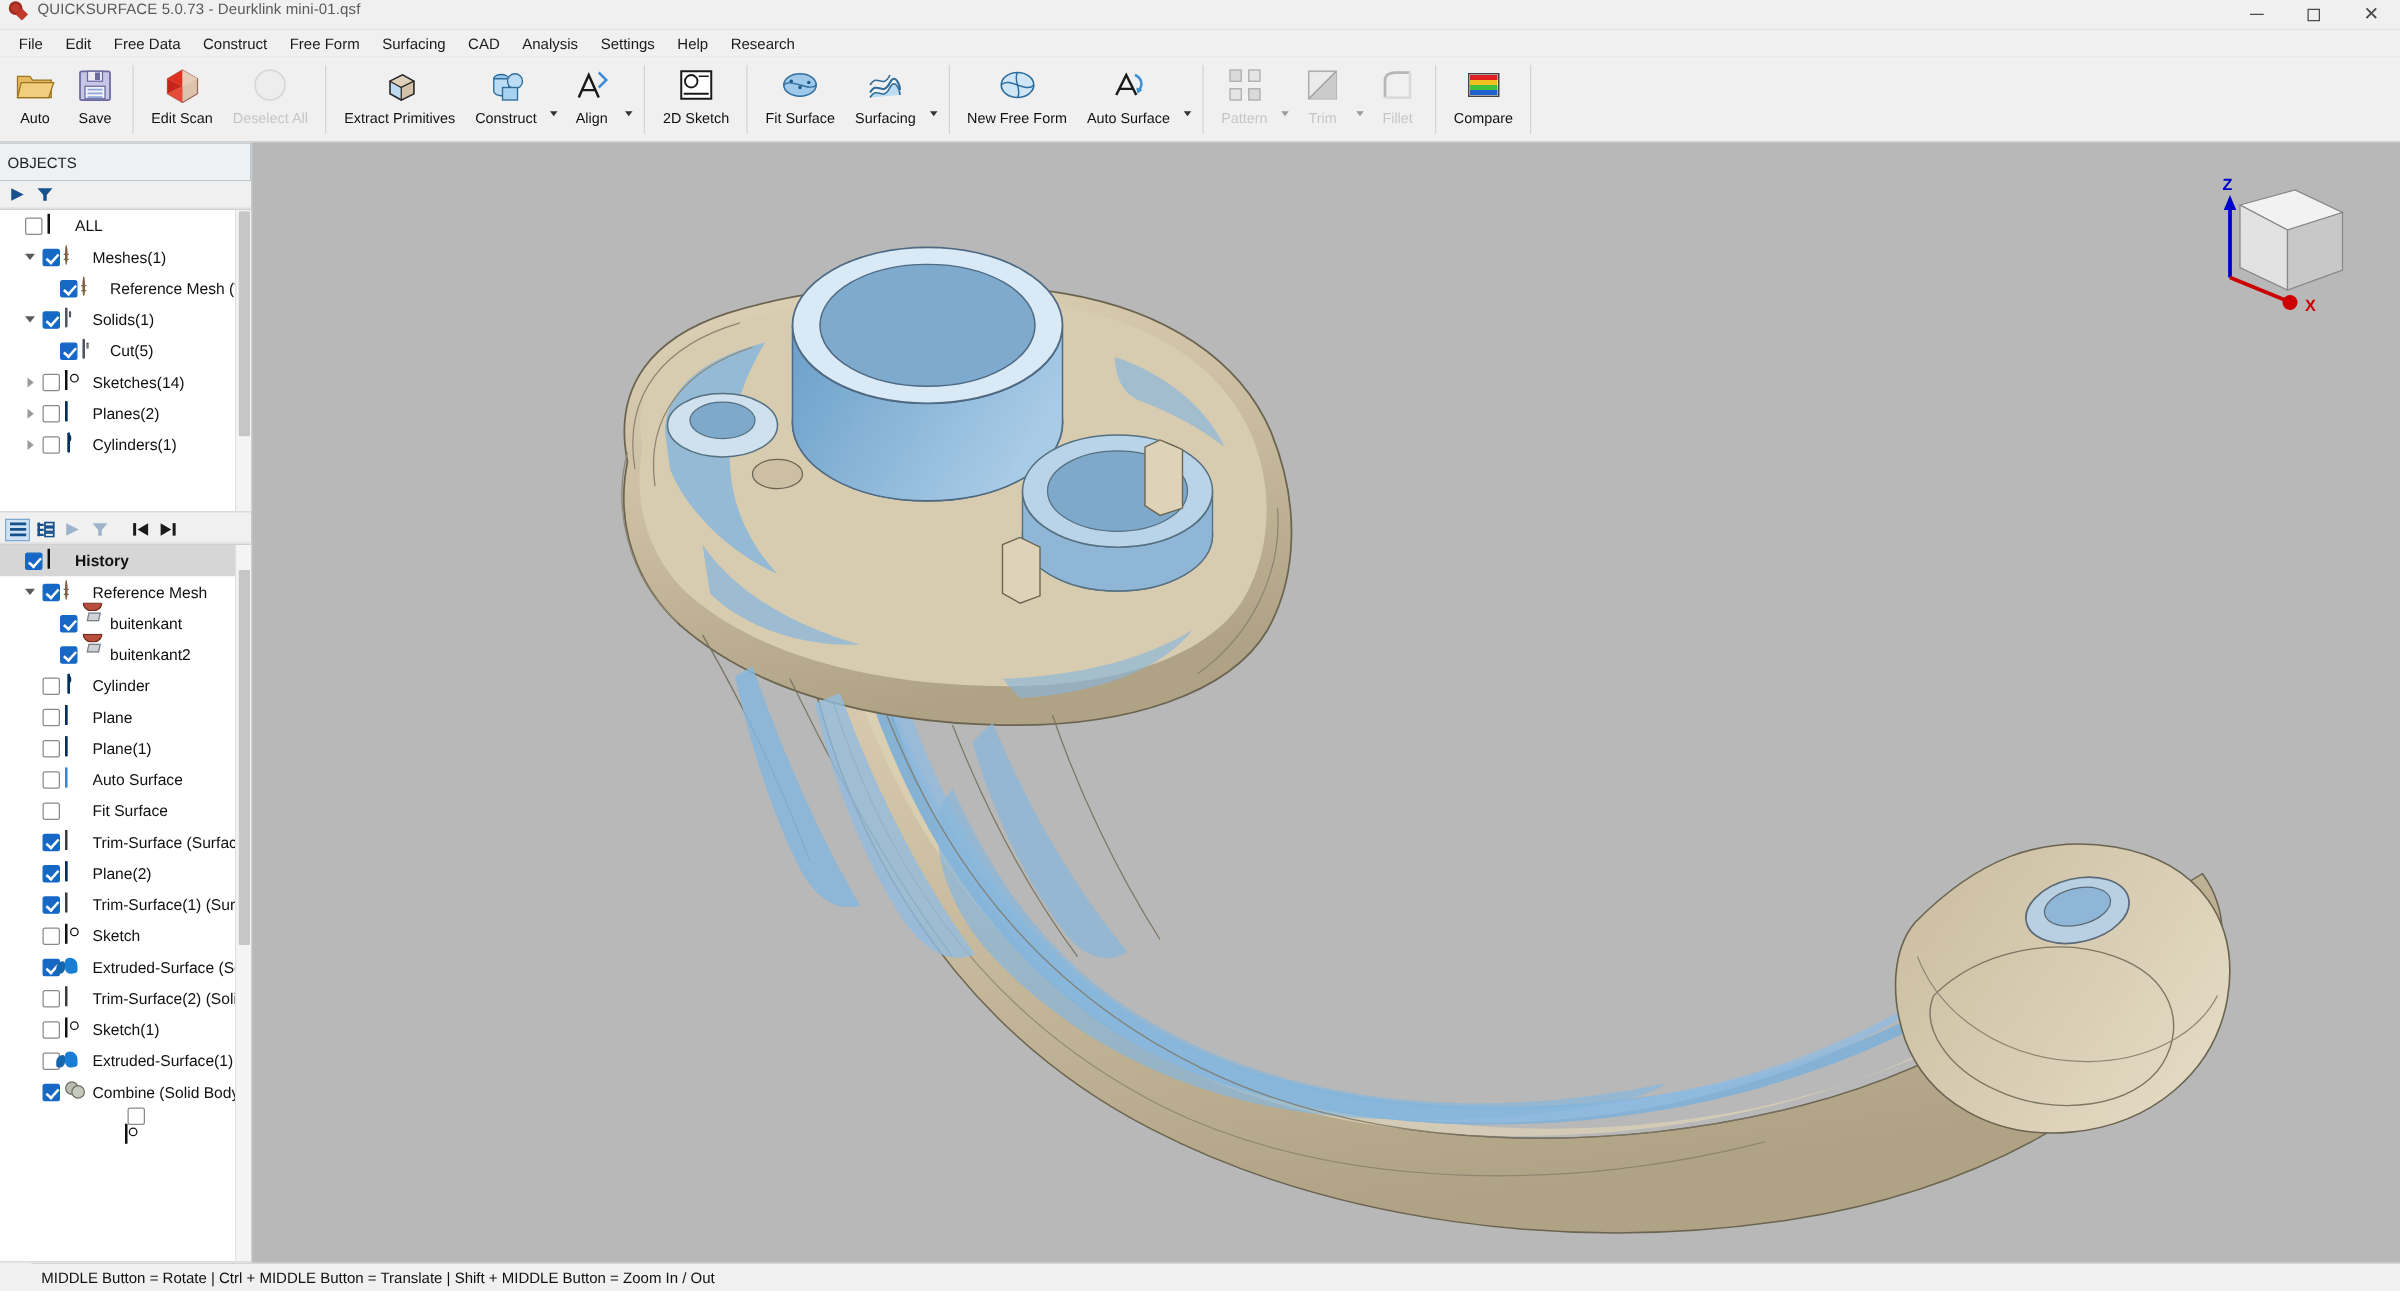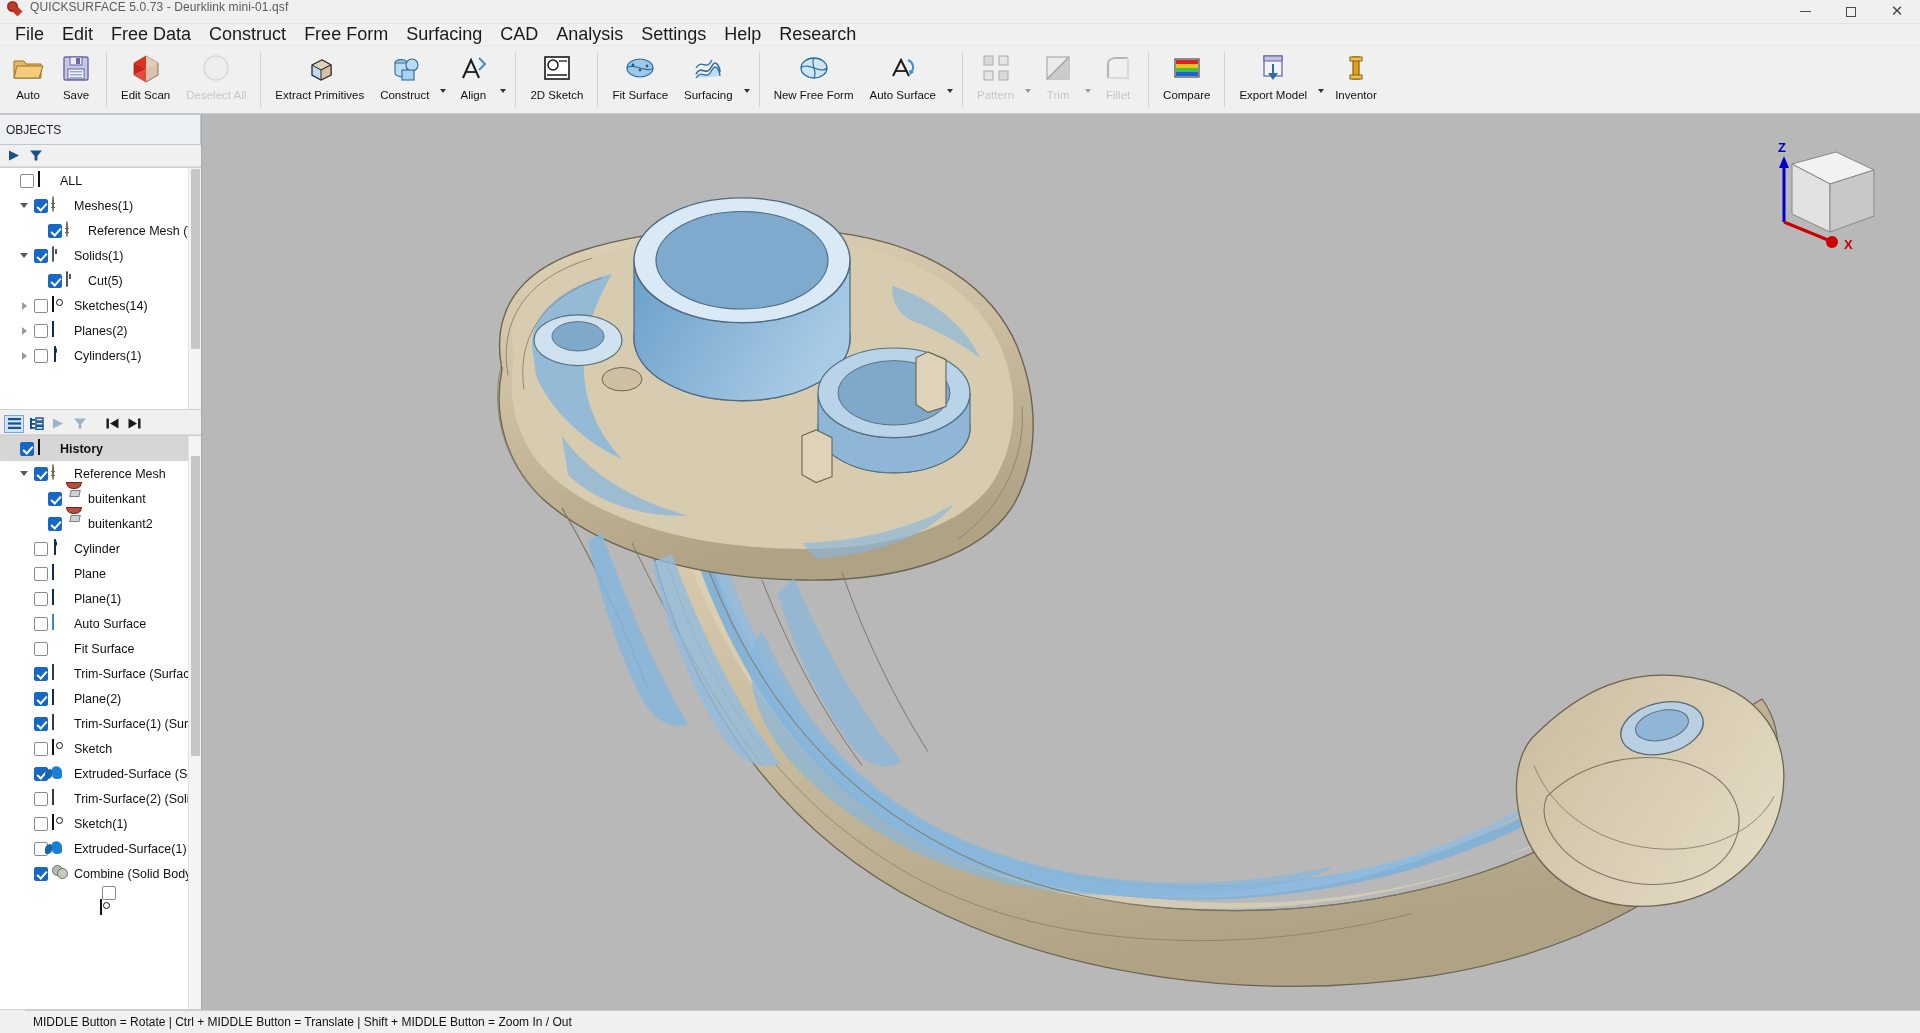--- a/index.html
+++ b/index.html
@@ -44,21 +44,21 @@
   .glyph-max { display:block; width:10px; height:10px; border:1px solid #4a4a4a; }
   .glyph-close { font-size: 15px; line-height: 1; font-family: "DejaVu Sans", sans-serif; }
 
   
   .menubar {
     height: 22px; display: flex; align-items: center;
     background: #f0f0f0; padding-left: 6px;
     border-bottom: 1px solid #e8e8e8;
   }
   .menu-item {
-    font-size: 18px; color: #1a1a1a;
+    font-size: 12px; color: #1a1a1a;
     padding: 3px 9px; white-space: nowrap;
   }
 
   
   .ribbon {
     height: 68px; background: #f0f0f0;
     display: flex; align-items: stretch;
     border-bottom: 1px solid #c8c8c8;
     padding-left: 4px;
   }
@@ -495,42 +495,20 @@
             <rect x="4" y="7" width="24" height="18" fill="#ffffff" stroke="#444" stroke-width="1.2"></rect>
             <rect x="5" y="8" width="22" height="4" fill="#e02020"></rect>
             <rect x="5" y="12" width="22" height="4" fill="#f0c020"></rect>
             <rect x="5" y="16" width="22" height="4" fill="#40c040"></rect>
             <rect x="5" y="20" width="22" height="4" fill="#2060d0"></rect>
           </svg></div>
         <div class="rb-label">Compare</div>
       </div>
     </div>
     <div class="rb-sep"></div>
-    <div class="rb-group">
-      <div class="rb-btn">
-        <div class="rb-icon"><svg width="32" height="32" viewBox="0 0 32 32">
-            <rect x="7" y="4" width="18" height="20" fill="#f4f2fb" stroke="#6a69a0" stroke-width="1.3"></rect>
-            <rect x="7" y="4" width="18" height="5" fill="#c4c2e2" stroke="#6a69a0" stroke-width="1.1"></rect>
-            <path d="M16,12 L16,23" stroke="#2f6e9c" stroke-width="2"></path>
-            <polygon points="16,28 11,21 21,21" fill="#2f6e9c"></polygon>
-          </svg></div>
-        <div class="rb-label">Export Model</div>
-      </div>
-      <div class="rb-caret">
-        <i class="caret-tri"></i>
-      </div>
-      <div class="rb-btn">
-        <div class="rb-icon"><svg width="32" height="32" viewBox="0 0 32 32">
-            <rect x="13" y="5" width="6" height="22" fill="#e0a020" stroke="#8a5f0a" stroke-width="1.2"></rect>
-            <rect x="10" y="5" width="12" height="4" fill="#f0c050" stroke="#8a5f0a" stroke-width="1"></rect>
-            <rect x="10" y="23" width="12" height="4" fill="#f0c050" stroke="#8a5f0a" stroke-width="1"></rect>
-          </svg></div>
-        <div class="rb-label">Inventor</div>
-      </div>
-    </div>
   </div>
 
 <div class="body">
 
   <div class="left-col">
 
     <div class="panel-title">OBJECTS</div>
 
     <div class="panel-toolbar">
       <div class="tb-ico">

